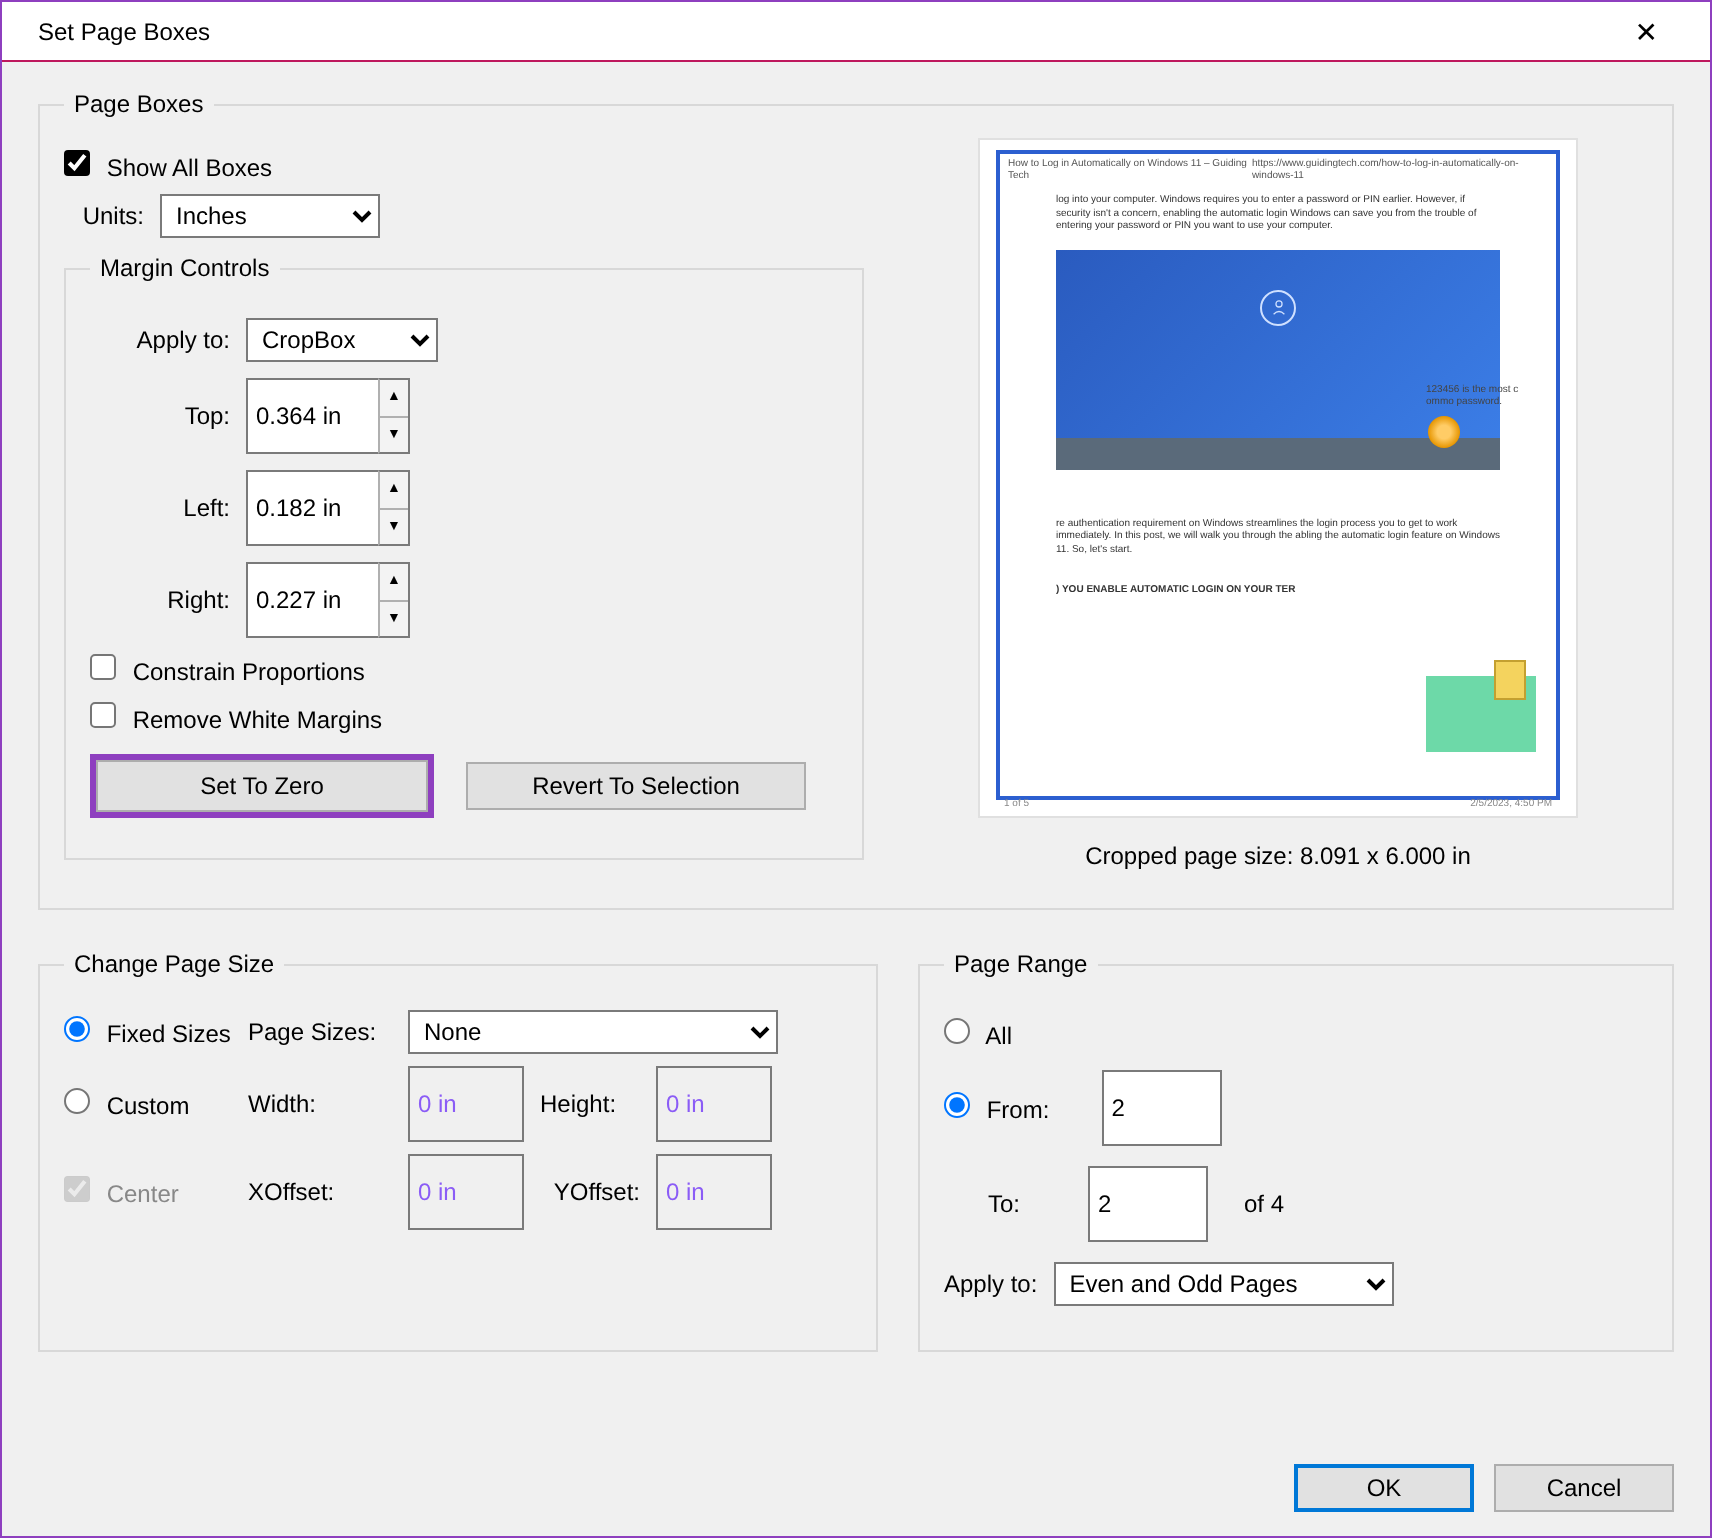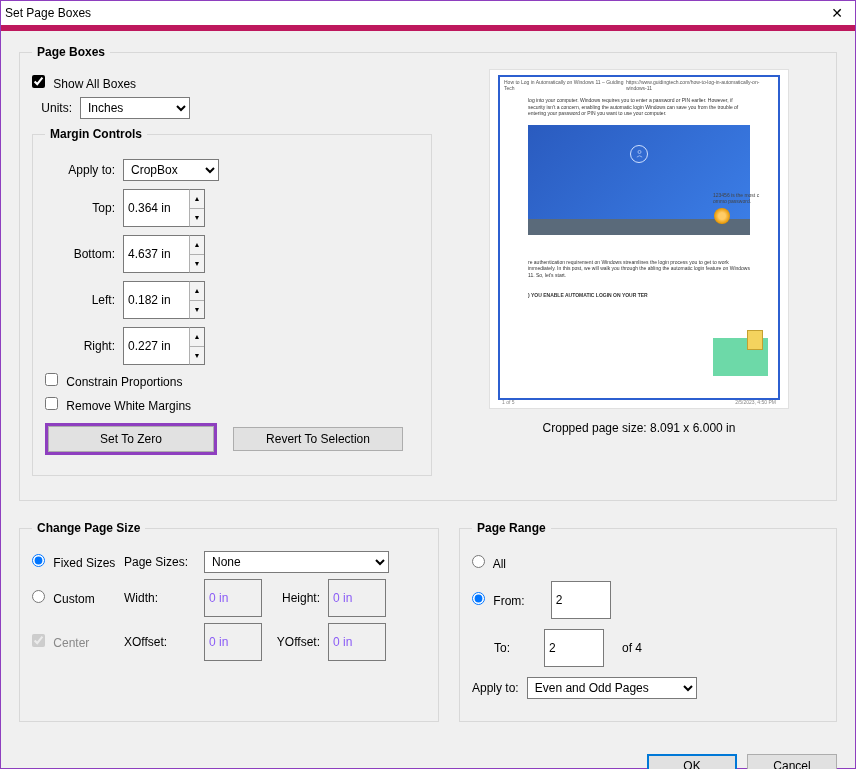--- a/index.html
+++ b/index.html
@@ -16,41 +16,40 @@
   width: 856px;
   height: 769px;
   background: #f0f0f0;
   border: 1px solid #8e3fbf;
   display: flex;
   flex-direction: column;
 }
 .titlebar {
   height: 30px;
   background: #fff;
-  border-bottom: 6px solid #be185d;
+  border-bottom: 1px solid #be185d;
   display: flex;
   align-items: center;
-  padding: 0 4px;
+  padding: 0 18px;
   justify-content: space-between;
 }
 .titlebar .title { font-size: 12px; }
 .close-x { font-size: 14px; font-family: Arial; cursor: pointer; padding: 4px 8px; }
 .content { flex: 1; padding: 14px 18px 14px 18px; position: relative; }
 
 fieldset {
   border: 1px solid #d8d8d8;
   padding: 10px 12px 12px 12px;
   margin-bottom: 12px;
   position: relative;
 }
 legend {
   padding: 0 5px;
   background: #f0f0f0;
   font-size: 12px;
-  font-weight: bold;
 }
 
 .row { display: flex; align-items: center; margin: 6px 0; gap: 8px; }
 .lbl-right { text-align: right; display: inline-block; }
 
 input[type="checkbox"] {
   width: 13px; height: 13px; margin-right: 5px;
   accent-color: #000;
 }
 input[type="radio"] {
@@ -261,30 +260,20 @@
               <span class="lbl-right">Apply to:</span>
               <select style="width:96px">
                 <option>CropBox</option>
               </select>
             </div>
 
             <div class="row">
               <span class="lbl-right">Top:</span>
               <span class="spinner">
                 <input type="text" value="0.364 in" style="">
-                <span class="arrows">
-                    <div>▲</div>
-                    <div>▼</div>
-                  </span>
-              </span>
-            </div>
-            <div class="row">
-              <span class="lbl-right">Bottom:</span>
-              <span class="spinner">
-                <input type="text" value="4.637 in" style="">
                 <span class="arrows">
                     <div>▲</div>
                     <div>▼</div>
                   </span>
               </span>
             </div>
             <div class="row">
               <span class="lbl-right">Left:</span>
               <span class="spinner">
                 <input type="text" value="0.182 in" style="">
@@ -375,21 +364,21 @@
           </select>
         </div>
 
         <div class="row">
           <label class="lbl1">
             <input type="radio" name="cps" style="">
             <span>Custom</span>
           </label>
           <span class="lbl2">Width:</span>
           <input type="text" disabled="" style="width: 58px;" value="0 in">
-          <span style="width:50px; text-align:right">Height:</span>
+          <span style="width:50px; text-align:left">Height:</span>
           <input type="text" disabled="" style="width: 58px;" value="0 in">
         </div>
 
         <div class="row">
           <label class="lbl1 check-disabled">
             <input type="checkbox" checked="" disabled="" style="">
             <span>Center</span>
           </label>
           <span class="lbl2">XOffset:</span>
           <input type="text" disabled="" style="width: 58px;" value="0 in">

